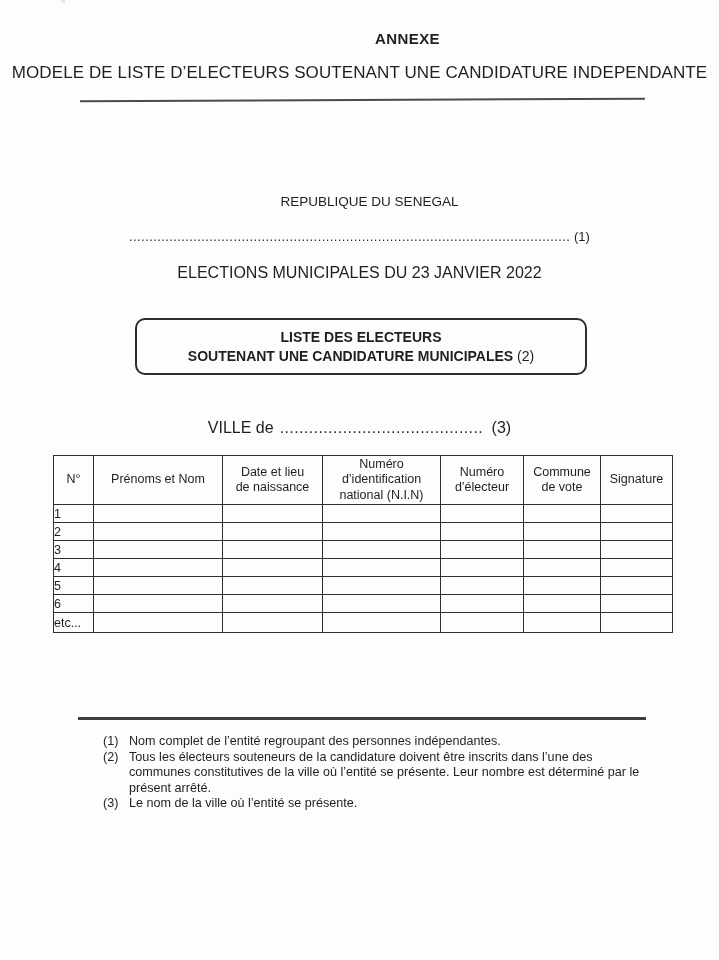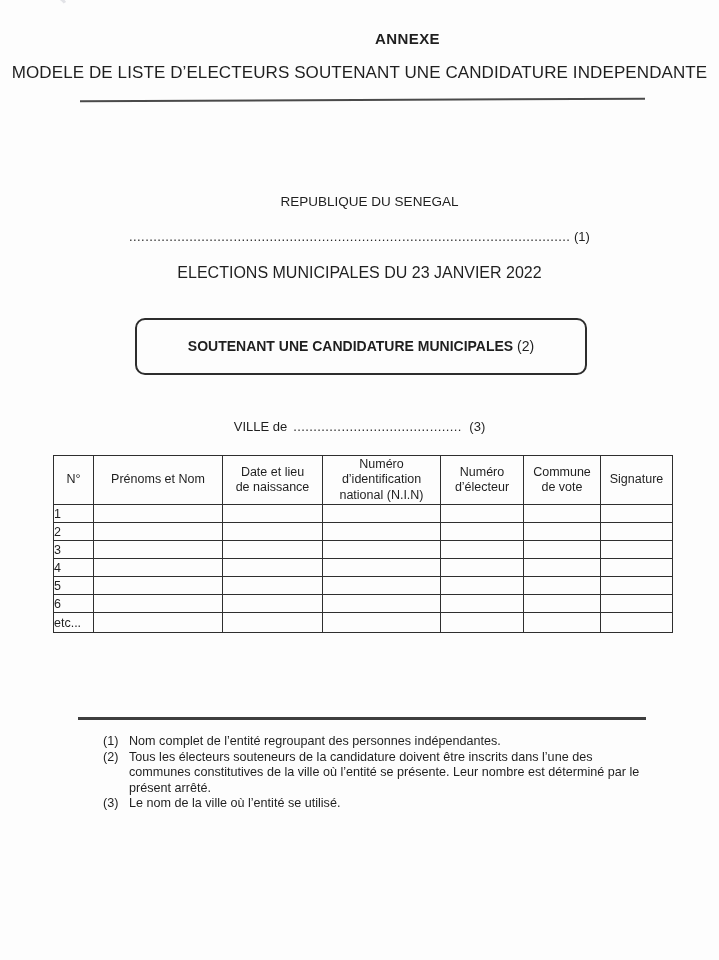--- a/index.html
+++ b/index.html
@@ -33,21 +33,21 @@
   .elections{top:264px;font-size:16px;}
 
   .list-box{
     position:absolute;left:135px;top:318px;width:448px;height:53px;
     border:2px solid #2d2d2d;border-radius:10px;
     display:flex;flex-direction:column;justify-content:center;align-items:center;
     font-weight:bold;font-size:14px;line-height:1.32;background:#fdfdfd;
   }
   .ref{font-weight:normal;}
 
-  .ville{top:419px;font-size:13px;}
+  .ville{top:419px;font-size:16px;}
   .ville .dots{margin:0 4px 0 6px;}
 
   table.electors{
     position:absolute;left:53px;top:455px;width:619px;
     border-collapse:collapse;table-layout:fixed;
     font-size:12.5px;background:#fdfdfd;
   }
   table.electors th,table.electors td{
     border:1px solid #2f2f2f;padding:0;overflow:hidden;
   }
@@ -87,20 +87,21 @@
   <div class="centered republic">REPUBLIQUE DU SENEGAL</div>
 
   <div class="centered entity-line">
     <span class="dots">..............................................................................................................</span>
     <span class="ref">(1)</span>
   </div>
 
   <div class="centered elections">ELECTIONS MUNICIPALES DU 23 JANVIER 2022</div>
 
   <div class="list-box">
+    <div>LISTE DES ELECTEURS</div>
     <div>
       <span>SOUTENANT UNE CANDIDATURE MUNICIPALES</span>
       <span class="ref">(2)</span>
     </div>
   </div>
 
   <div class="centered ville">
     <span>VILLE de</span><span class="dots">..........................................</span>
     <span class="ref">(3)</span>
   </div>
@@ -204,18 +205,18 @@
     <div class="footnote">
       <span class="fref">(1)</span>
       <span class="ftext">Nom complet de l’entité regroupant des personnes indépendantes.</span>
     </div>
     <div class="footnote">
       <span class="fref">(2)</span>
       <span class="ftext">Tous les électeurs souteneurs de la candidature doivent être inscrits dans l’une des communes constitutives de la ville où l’entité se présente. Leur nombre est déterminé par le présent arrêté.</span>
     </div>
     <div class="footnote">
       <span class="fref">(3)</span>
-      <span class="ftext">Le nom de la ville où l’entité se utilisé.</span>
+      <span class="ftext">Le nom de la ville où l’entité se présente.</span>
     </div>
   </div>
 
 
 </div>
 
 </body></html>

